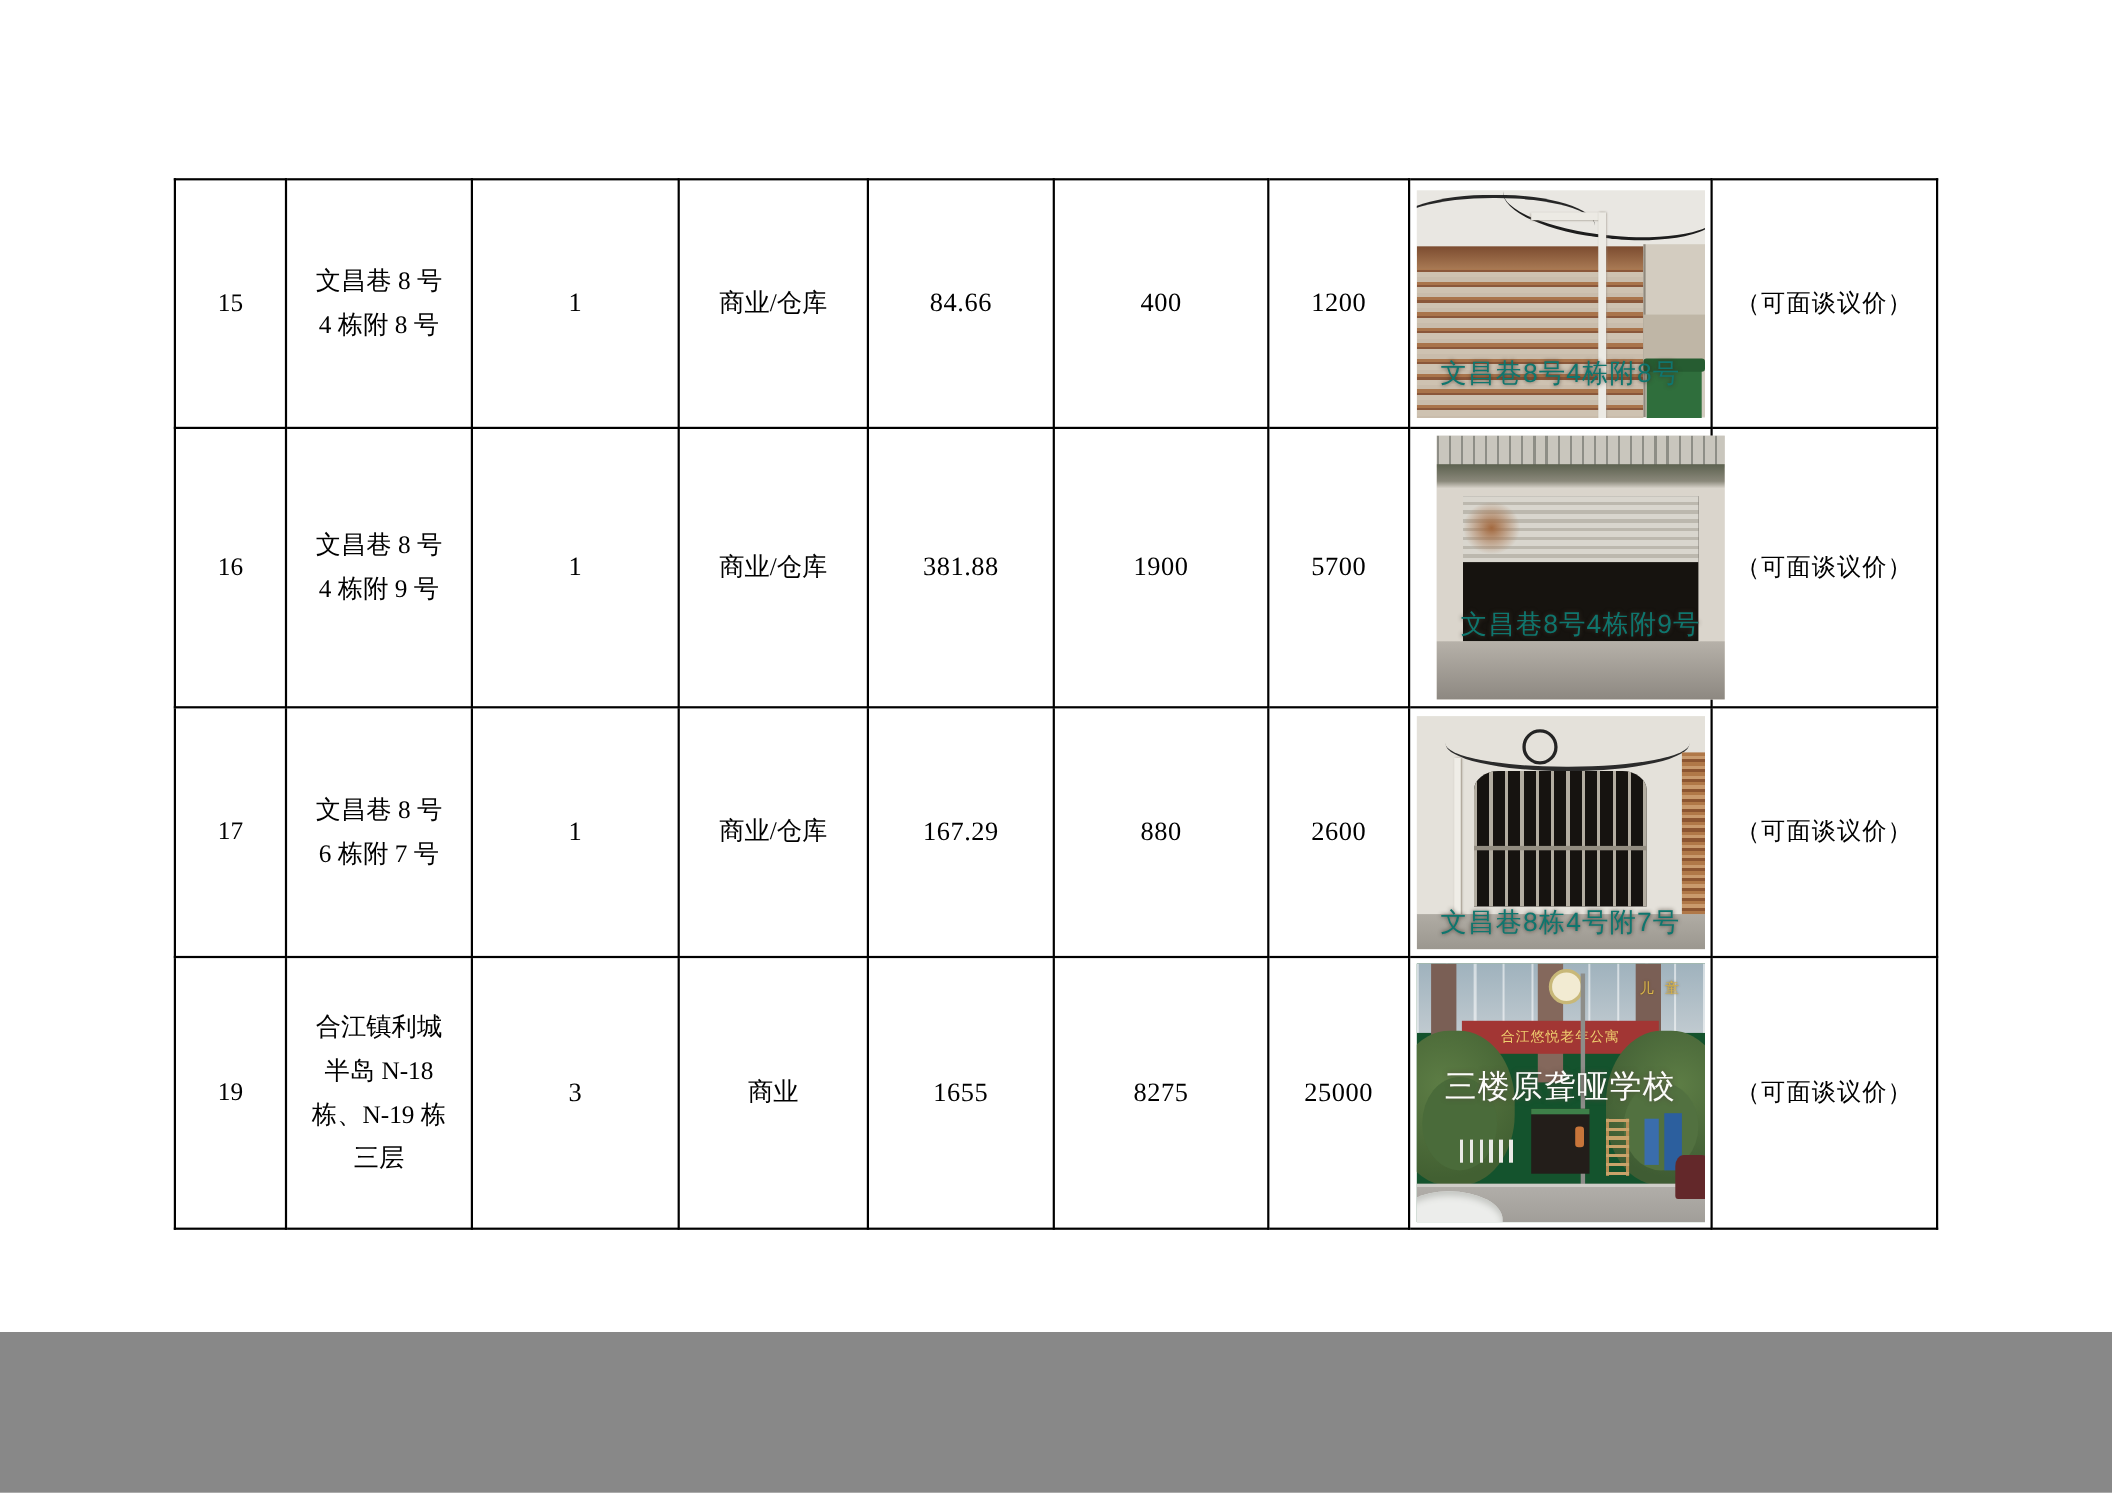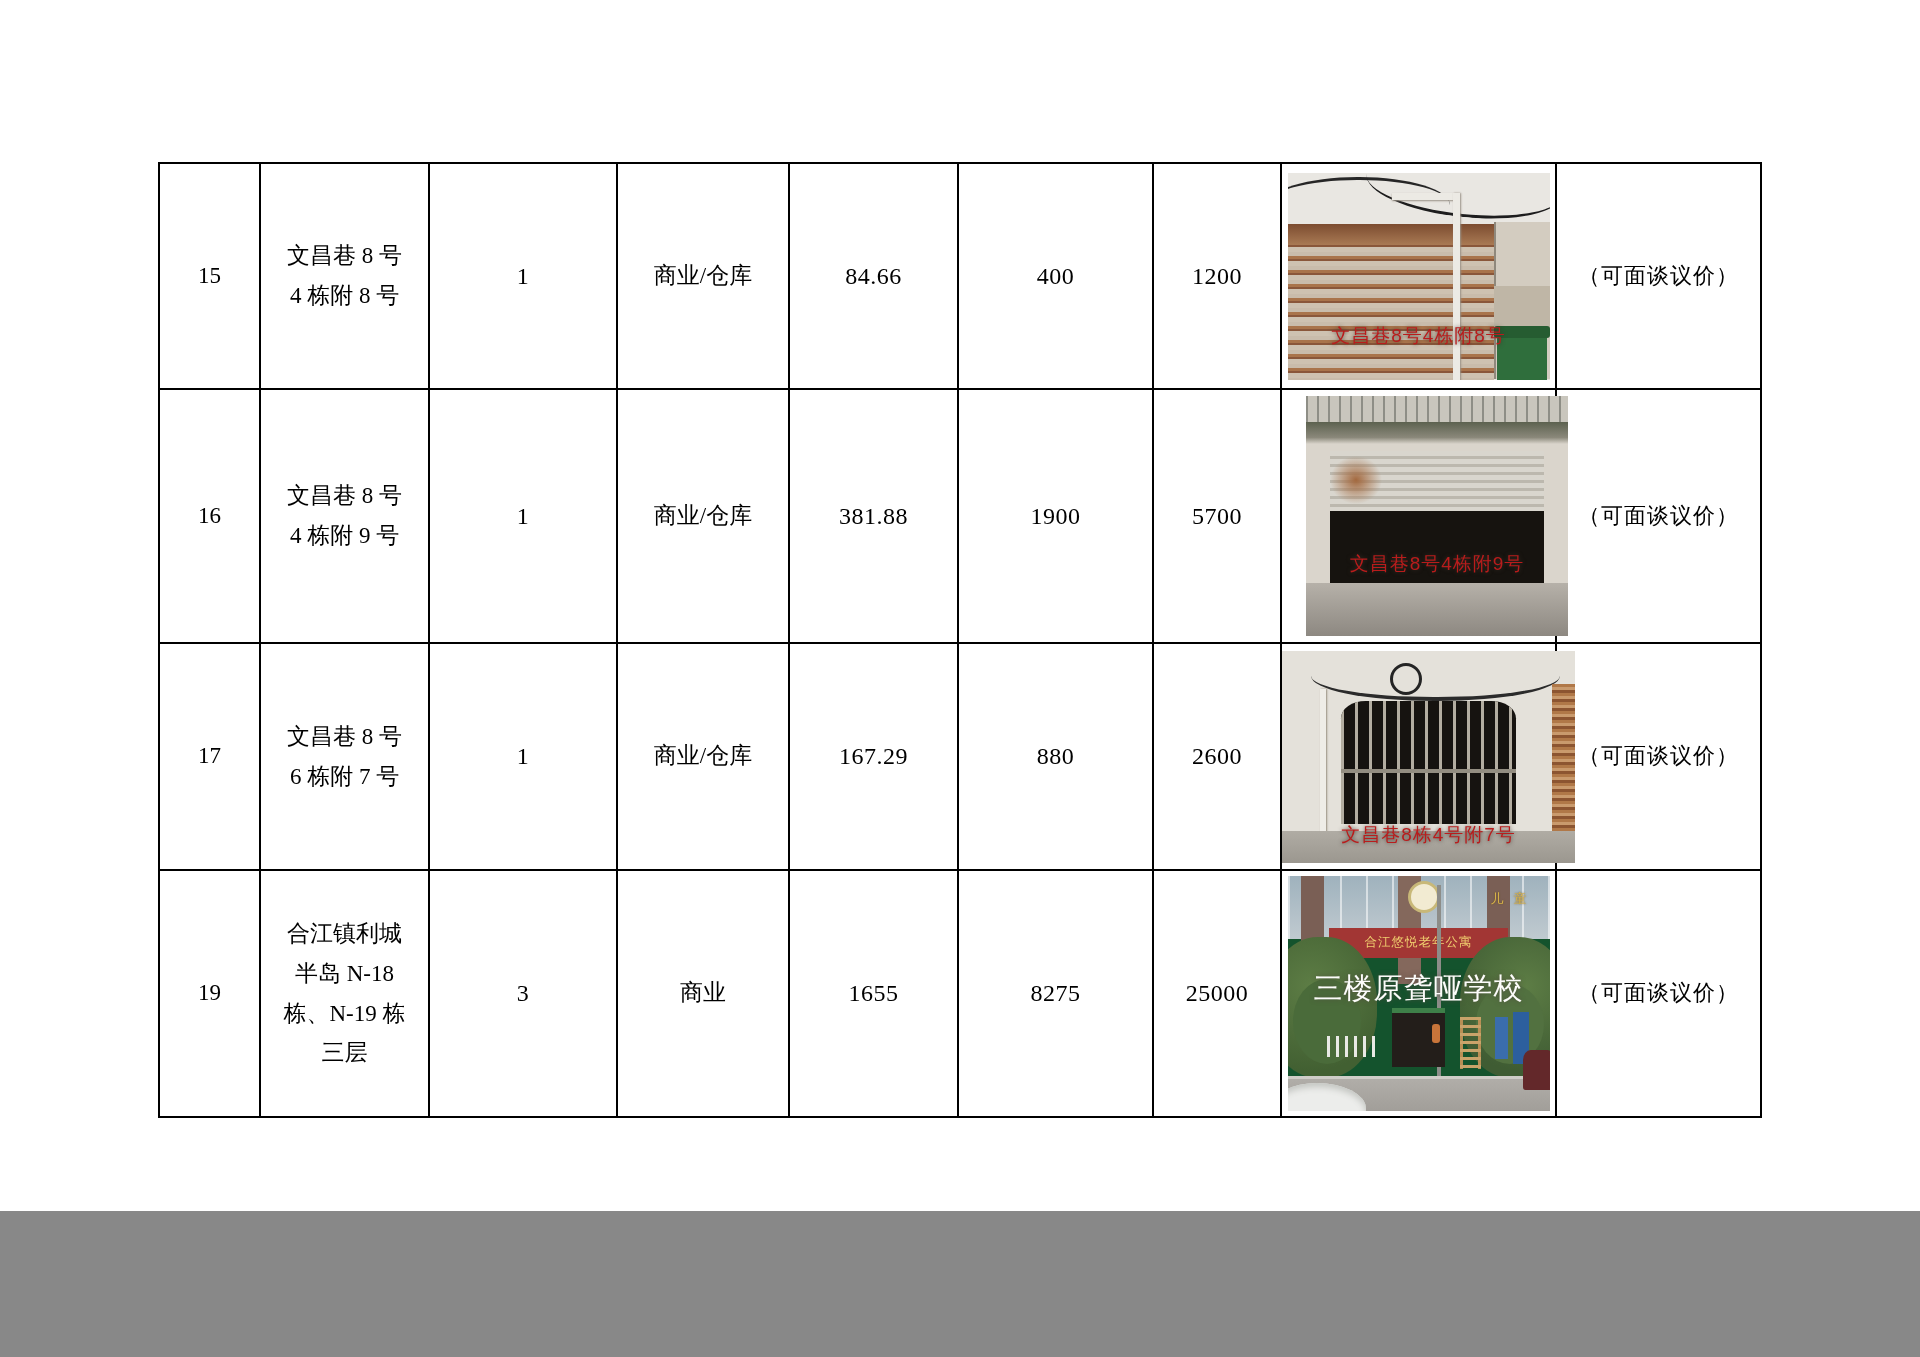--- a/index.html
+++ b/index.html
@@ -19,21 +19,21 @@
   .addr div{font-size:23px;line-height:1.72;}
   .num{font-size:24px;letter-spacing:.5px;}
   .note-text{font-size:22px;letter-spacing:1px;}
   
   .photo{
     position:relative;margin:0 auto;width:262px;overflow:hidden;
     background:#e9e7e2;
   }
   .photo *{position:absolute;}
   .cap{
-    width:100%;left:0;text-align:center;color:#b91c1c;font-size:19px;
+    width:100%;left:0;text-align:center;color:#0f766e;font-size:24px;
     font-family:"Liberation Sans","DejaVu Sans",sans-serif;
     text-shadow:0 0 4px rgba(60,50,40,.9);letter-spacing:1px;white-space:nowrap;
   }
   
   .photoA{height:207px;}
   .pA-wire1{left:-8%;top:2%;width:70%;height:26%;border-top:3px solid #262626;border-radius:50%;}
   .pA-wire2{left:30%;top:-10%;width:75%;height:30%;border-bottom:3px solid #1d1d1d;border-radius:50%;transform:rotate(6deg);}
   .pA-shutter{left:0;top:25%;width:79%;height:75%;
     background:repeating-linear-gradient(180deg,#c9bcab 0 4px,#a9744b 4px 7px,#8a573a 7px 9px,#cec2b1 9px 14px);}
   .pA-lintel{left:0;top:25%;width:79%;height:10%;background:linear-gradient(180deg,#7c4c30,#a97a54);}
@@ -49,21 +49,21 @@
   .photoB{height:240px;background:#dad5cc;margin-left:24px;}
   .pB-mesh{left:0;top:0;width:100%;height:12%;background:repeating-linear-gradient(90deg,#8e8e86 0 2px,#c9c6bd 2px 11px);}
   .pB-moss{left:0;top:11%;width:100%;height:9%;background:linear-gradient(180deg,#5c614f,#8a887a 70%,rgba(138,136,122,0));}
   .pB-opening{left:9%;top:23%;width:82%;height:55%;background:#16130f;}
   .pB-roll{left:9%;top:23%;width:82%;height:25%;
     background:repeating-linear-gradient(180deg,#d9d6ce 0 5px,#bcb8ae 5px 8px);}
   .pB-rust{left:9%;top:25%;width:20%;height:20%;background:radial-gradient(closest-side,#a3693f,rgba(163,105,63,0));}
   .pB-floor{left:0;bottom:0;width:100%;height:22%;background:linear-gradient(180deg,#b6b1a9,#8d8881);}
   .photoB .cap{top:63%;}
   
-  .photoC{height:212px;background:#e4e1da;padding-left:31px;}
+  .photoC{height:212px;background:#e4e1da;}
   .pC-wire1{left:10%;top:0;width:85%;height:22%;border-bottom:4px solid #2b2b2b;border-radius:50%;}
   .pC-loop{left:37%;top:6%;width:26px;height:26px;border:3px solid #242424;border-radius:50%;background:transparent;}
   .pC-opening{left:20%;top:24%;width:60%;height:58%;background:#161310;border-radius:14% 14% 0 0;}
   .pC-bars{left:20%;top:24%;width:60%;height:58%;
     background:repeating-linear-gradient(90deg,#b3ada1 0 3px,rgba(0,0,0,0) 3px 14px);border-radius:14% 14% 0 0;}
   .pC-gatebar{left:20%;top:56%;width:60%;height:4px;background:#938d81;}
   .pC-pipeL{left:13%;top:18%;width:6px;height:70%;background:#efede7;box-shadow:1px 0 2px #999082;}
   .pC-rust{right:0;top:16%;width:8%;height:74%;
     background:repeating-linear-gradient(180deg,#b07848 0 3px,#c99a6d 3px 6px,#8c5531 6px 9px);}
   .pC-ground{left:0;bottom:0;width:100%;height:15%;background:linear-gradient(180deg,#b0aca4,#9b978f);}

